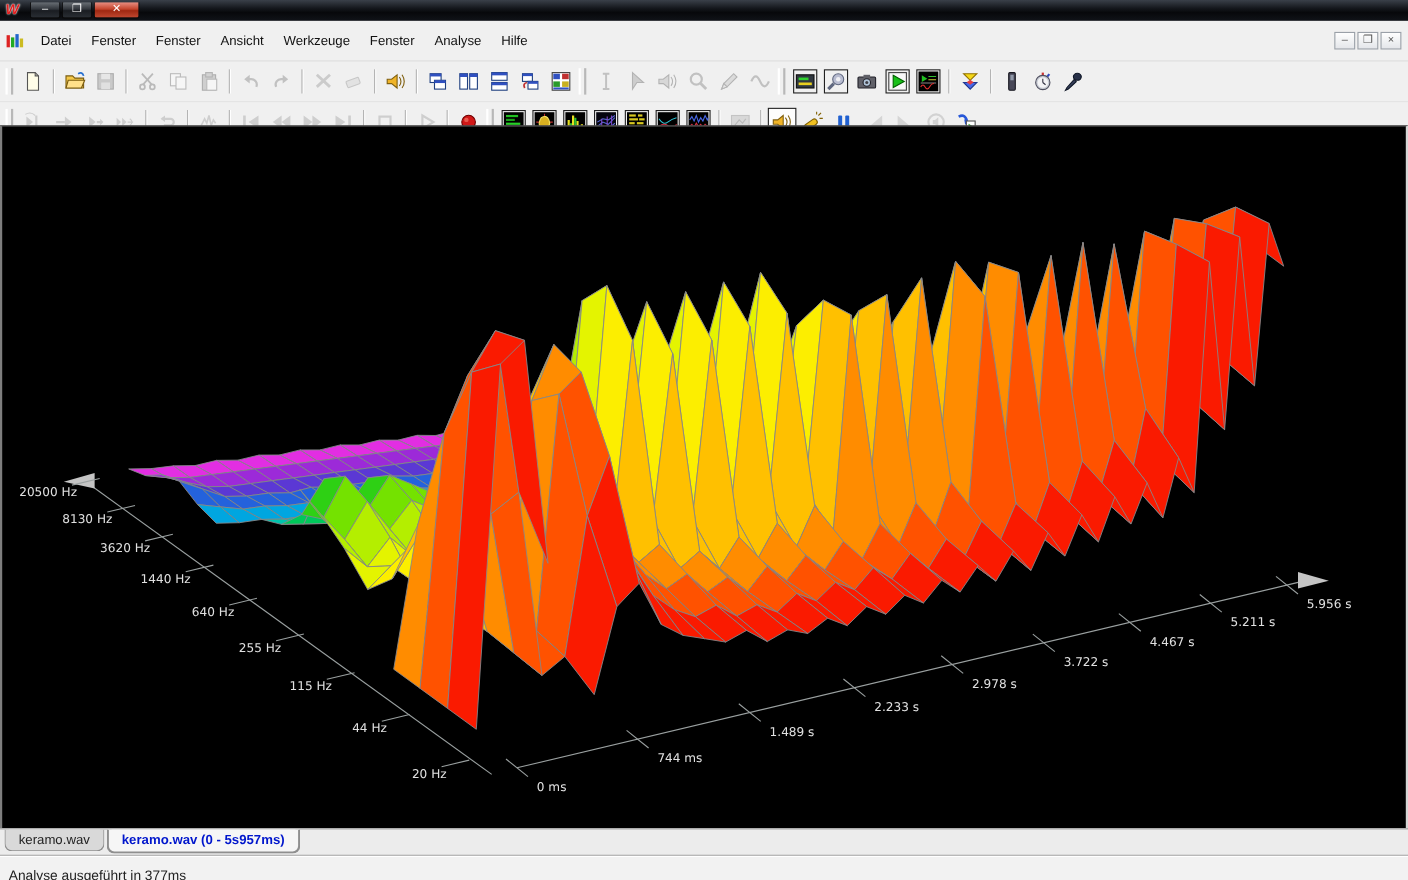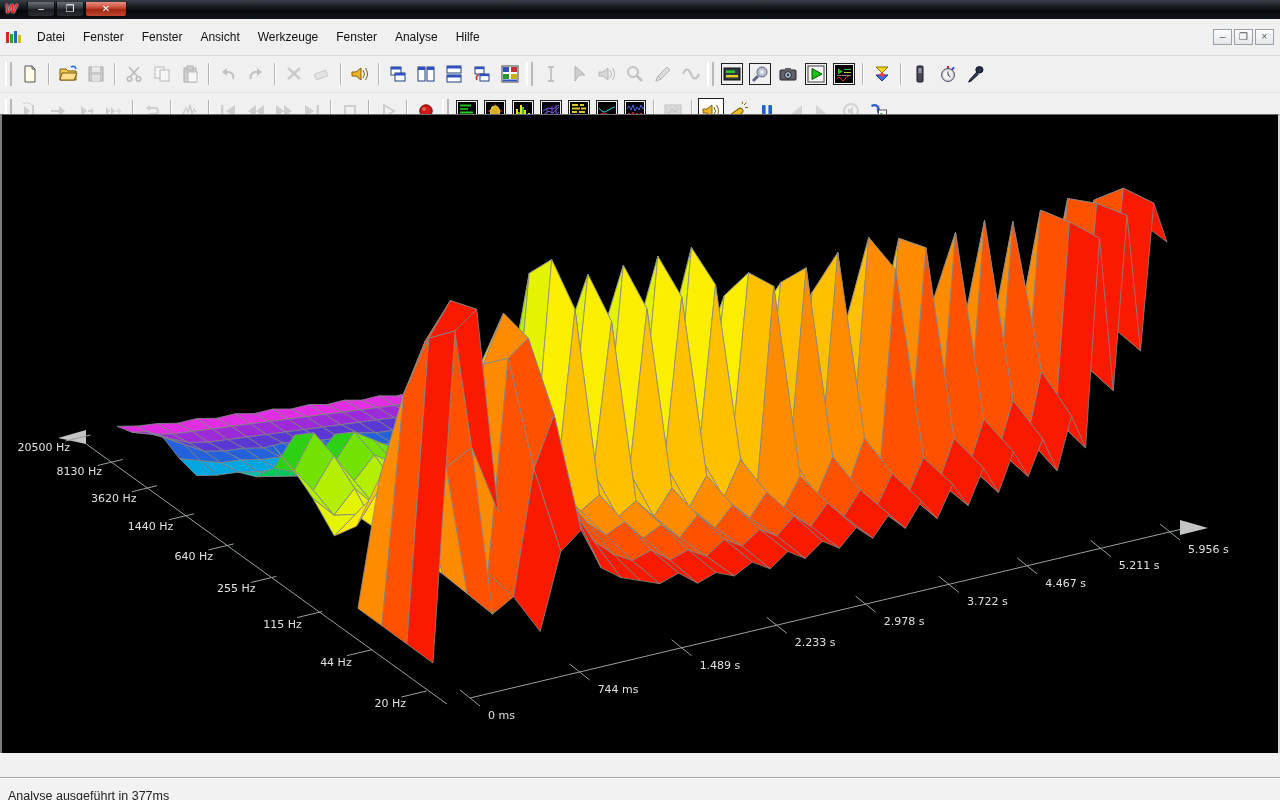--- a/index.html
+++ b/index.html
@@ -1381,18 +1381,22 @@
           <polygon points="579.1,415.2 599.1,452.7 572.0,396.4 552.1,299.7"></polygon>
           <polygon points="558.8,436.5 579.1,415.2 552.1,299.7 531.9,353.9"></polygon>
           <polygon points="538.2,516.5 558.8,436.5 531.9,353.9 511.5,481.8"></polygon>
           <polygon points="474.8,194.4 496.2,397.1 469.7,332.3 448.4,185.6"></polygon>
           <polygon points="453.0,215.9 474.8,194.4 448.4,185.6 426.8,223.3"></polygon>
           <polygon points="431.0,548.0 453.0,215.9 426.8,223.3 404.9,529.0"></polygon>
         </g>
       </svg>
     </div>
 
+  <div class="tabbar" id="tabbar">
+      <div class="tab">keramo.wav</div>
+      <div class="tab active">keramo.wav (0 - 5s957ms)</div>
+    </div>
 
   <div class="statusbar">
     <span>Analyse ausgeführt in 377ms</span>
   </div>
 
 </div>
 
 </body></html>

